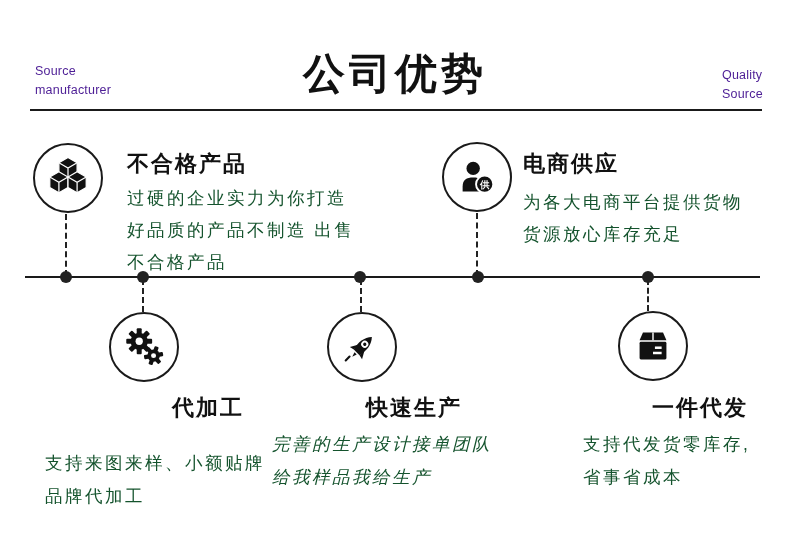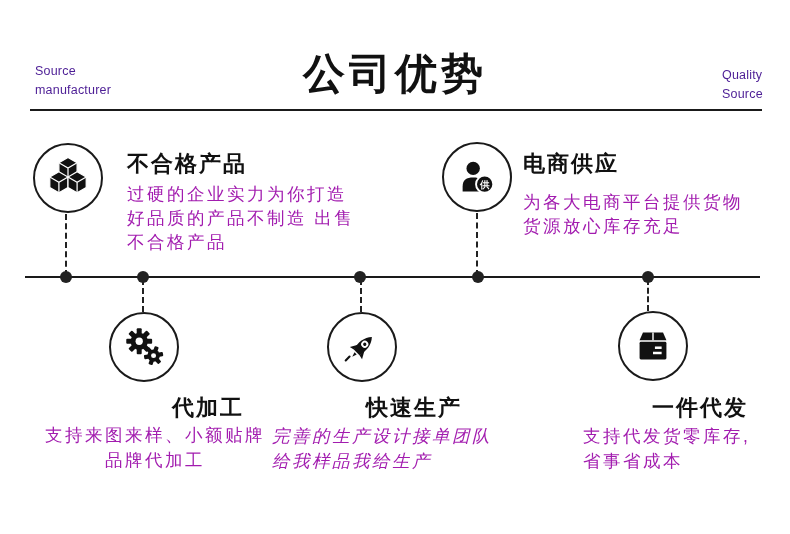--- a/index.html
+++ b/index.html
@@ -16,21 +16,21 @@
   }
   .divider{left:30px;top:109px;width:732px;height:2px;background:#1a1a1a;}
   .timeline{left:25px;top:276px;width:735px;height:2px;background:#1a1a1a;}
   .dot{width:12px;height:12px;border-radius:50%;background:#222;top:271px;}
   .dash{width:0;border-left:2px dashed #222;}
   .circle{
     width:70px;height:70px;border:2px solid #1a1a1a;border-radius:50%;
     background:#fff;display:flex;align-items:center;justify-content:center;box-sizing:border-box;
   }
   .item-title{font-size:22px;font-weight:700;letter-spacing:2px;color:#111;line-height:28px;}
-  .item-line{font-size:17.5px;letter-spacing:2.5px;color:#a21caf;line-height:24px;}
+  .item-line{font-size:17.5px;letter-spacing:2.5px;color:#14532d;line-height:24px;margin-top:8px;}
   .bottom-title{text-align:right;}
   .bottom-body .item-line{line-height:25px;}
   svg{display:block;}
 </style>
 </head>
 <body>
 
 <div class="canvas">
 
   <div class="abs corner-label" style="left:35px;top:62px;">
@@ -121,21 +121,21 @@
           <rect x="-2.2" y="-10" width="4.4" height="5" rx="1" transform="rotate(200)"></rect>
           <rect x="-2.2" y="-10" width="4.4" height="5" rx="1" transform="rotate(260)"></rect>
           <rect x="-2.2" y="-10" width="4.4" height="5" rx="1" transform="rotate(320)"></rect>
         </g>
         <circle r="6.5" fill="#111"></circle>
         <circle r="2.6" fill="#fff"></circle>
       </g>
     </svg>
   </div>
   <div class="abs item-title bottom-title" style="left:44px;top:394px;width:200px;">代加工</div>
-  <div class="abs bottom-body" style="left:45px;top:423px;text-align:center;">
+  <div class="abs bottom-body" style="left:45px;top:443px;">
     <div class="item-line">支持来图来样、小额贴牌</div>
     <div class="item-line">品牌代加工</div>
   </div>
 
   <div class="abs circle" style="left:327px;top:312px;">
     <svg width="46" height="46" viewBox="0 0 48 48">
       <g transform="translate(23,25) rotate(45)">
         <path d="M-4.2,-1 L-9,7.5 L-4.2,6.5 Z" fill="#111"></path>
         <path d="M4.2,-1 L9,7.5 L4.2,6.5 Z" fill="#111"></path>
         <path d="M0,-16 C5.5,-10 6.5,-2 4.2,6.5 L-4.2,6.5 C-6.5,-2 -5.5,-10 0,-16 Z" fill="#111"></path>

